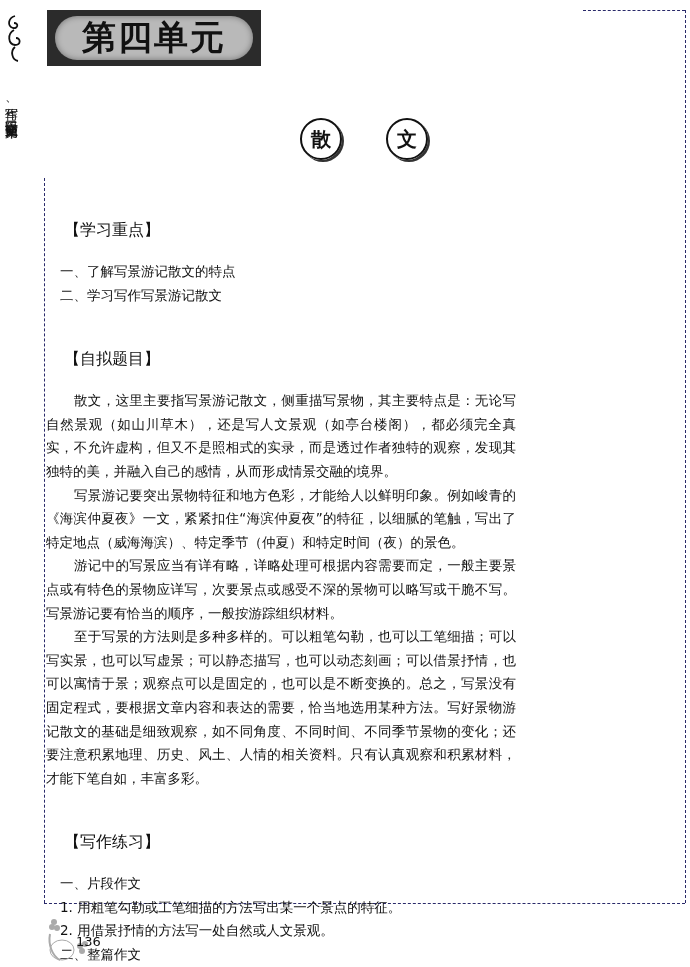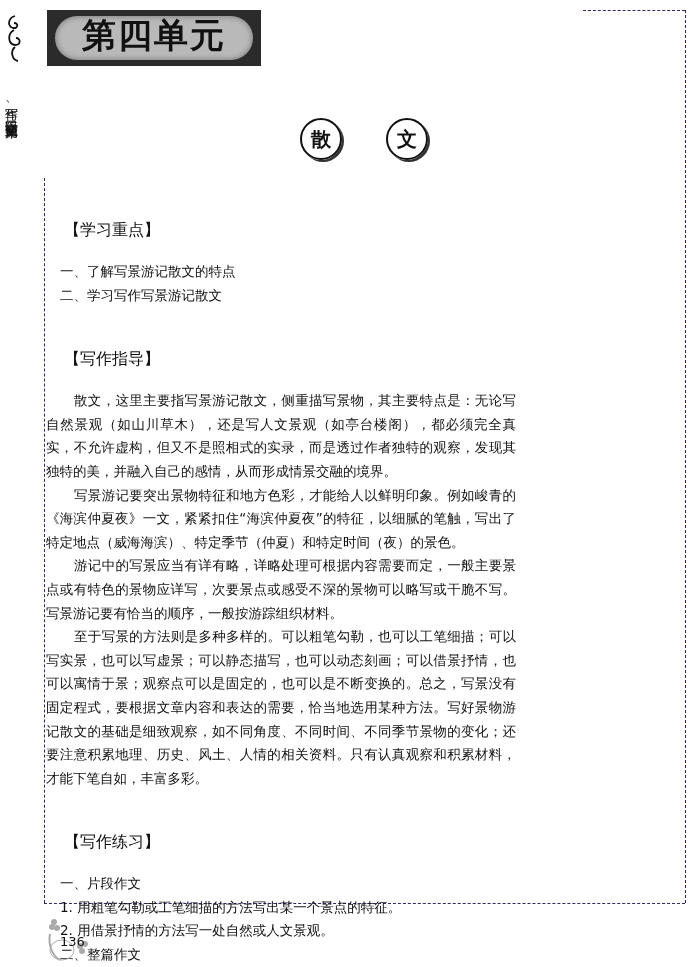--- a/index.html
+++ b/index.html
@@ -11,21 +11,21 @@
     .unit-banner {
       position: absolute; left: 47px; top: 10px; width: 214px; height: 56px;
       background: #2b2b2b; box-sizing: border-box; padding: 6px 8px;
     }
     .unit-pill {
       width: 100%; height: 100%; border-radius: 22px; background: #b9b9b9;
       display: flex; align-items: center; justify-content: center;
       box-shadow: inset 0 0 6px rgba(0,0,0,0.4);
     }
     .unit-title {
-      font-family: Liberation Mono, monospace; font-weight: bold; font-size: 34px;
+      font-family: Liberation Serif, serif; font-weight: bold; font-size: 34px;
       letter-spacing: 2px; color: #111; line-height: 1;
     }
     .side-label {
       position: absolute; left: 5px; top: 98px; width: 14px;
       font-size: 13px; line-height: 15px; color: #111; writing-mode: vertical-rl;
       letter-spacing: 0;
     }
     .frame-top {
       position: absolute; left: 583px; top: 10px; width: 102px; height: 0;
       border-top: 1px dashed #2a2a6a;
@@ -51,21 +51,21 @@
     }
     .content {
       position: absolute; left: 46px; top: 200px; width: 470px;
       font-size: 13.5px; line-height: 23.6px;
     }
     .section-head { font-size: 16px; font-weight: normal; margin: 18px; line-height: 24px; }
     .item { padding-left: 14px; margin: 0; }
     .para { text-indent: 28px; margin: 0; text-align: justify; }
     .gap2 { height: 22px; }
     .page-num-wrap { position: absolute; left: 46px; top: 918px; width: 50px; height: 44px; }
-    .page-num { position: absolute; left: 14px; top: 16px; font-size: 13px; color: #111; }
+    .page-num { position: absolute; left: 30px; top: 16px; font-size: 13px; color: #111; }
     .deco { position: absolute; left: 0; top: 0; }
   </style>
 </head>
 <body>
 
 <svg class="ornament-top" viewBox="0 0 22 50">
   <path d="M11 2 C4 4 3 12 9 14 C14 15 15 9 10 9 M10 16 C3 20 4 30 11 31 C17 31 17 24 12 24 M11 33 C6 37 8 46 14 47" fill="none" stroke="#111" stroke-width="1.8"></path>
 </svg>
 
 <div class="unit-banner">
@@ -85,21 +85,21 @@
   <div class="circle-char">散</div>
   <div class="circle-char">文</div>
 </div>
 
 <div class="content">
   <p class="section-head">【学习重点】</p>
   <p class="item">一、了解写景游记散文的特点</p>
   <p class="item">二、学习写作写景游记散文</p>
 
   <div class="gap2"></div>
-  <p class="section-head">【写作指导】</p>
+  <p class="section-head">【自拟题目】</p>
   <p class="para">散文，这里主要指写景游记散文，侧重描写景物，其主要特点是：无论写自然景观（如山川草木），还是写人文景观（如亭台楼阁），都必须完全真实，不允许虚构，但又不是照相式的实录，而是透过作者独特的观察，发现其独特的美，并融入自己的感情，从而形成情景交融的境界。</p>
   <p class="para">写景游记要突出景物特征和地方色彩，才能给人以鲜明印象。例如峻青的《海滨仲夏夜》一文，紧紧扣住“海滨仲夏夜”的特征，以细腻的笔触，写出了特定地点（威海海滨）、特定季节（仲夏）和特定时间（夜）的景色。</p>
   <p class="para">游记中的写景应当有详有略，详略处理可根据内容需要而定，一般主要景点或有特色的景物应详写，次要景点或感受不深的景物可以略写或干脆不写。写景游记要有恰当的顺序，一般按游踪组织材料。</p>
   <p class="para">至于写景的方法则是多种多样的。可以粗笔勾勒，也可以工笔细描；可以写实景，也可以写虚景；可以静态描写，也可以动态刻画；可以借景抒情，也可以寓情于景；观察点可以是固定的，也可以是不断变换的。总之，写景没有固定程式，要根据文章内容和表达的需要，恰当地选用某种方法。写好景物游记散文的基础是细致观察，如不同角度、不同时间、不同季节景物的变化；还要注意积累地理、历史、风土、人情的相关资料。只有认真观察和积累材料，才能下笔自如，丰富多彩。</p>
 
   <div class="gap2"></div>
   <p class="section-head">【写作练习】</p>
   <p class="item">一、片段作文</p>
   <p class="item">1. 用粗笔勾勒或工笔细描的方法写出某一个景点的特征。</p>
   <p class="item">2. 用借景抒情的方法写一处自然或人文景观。</p>

